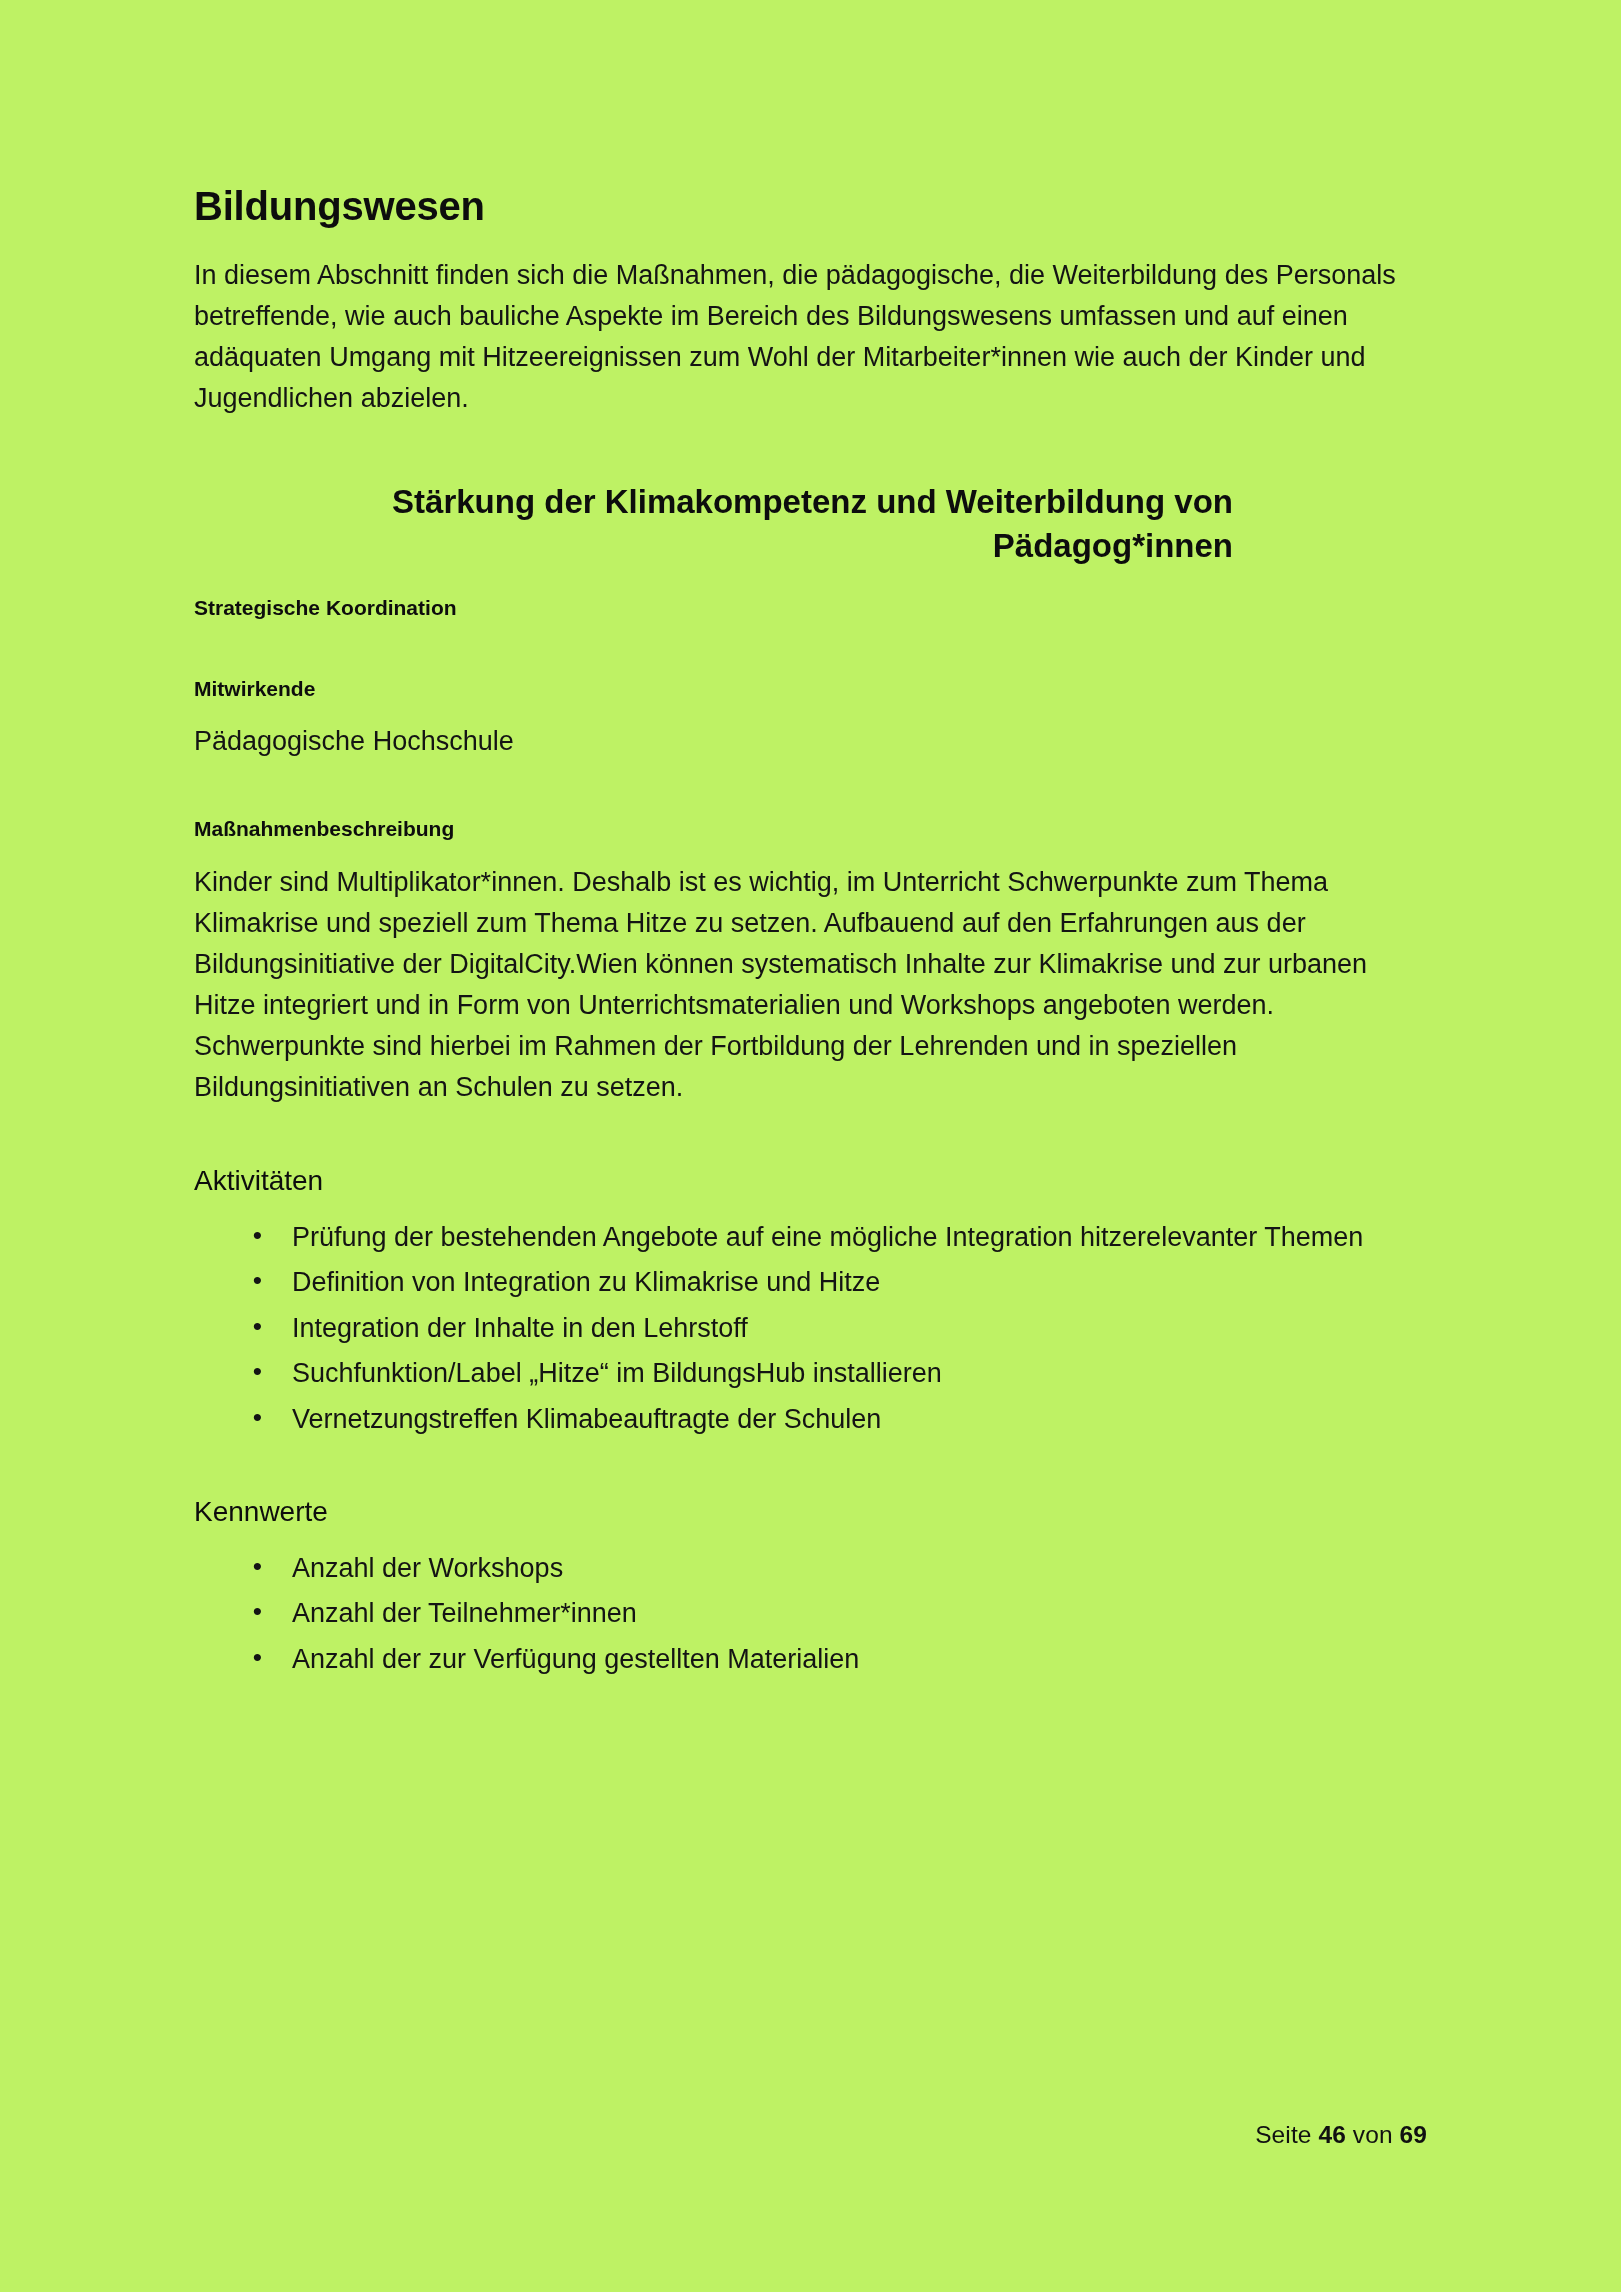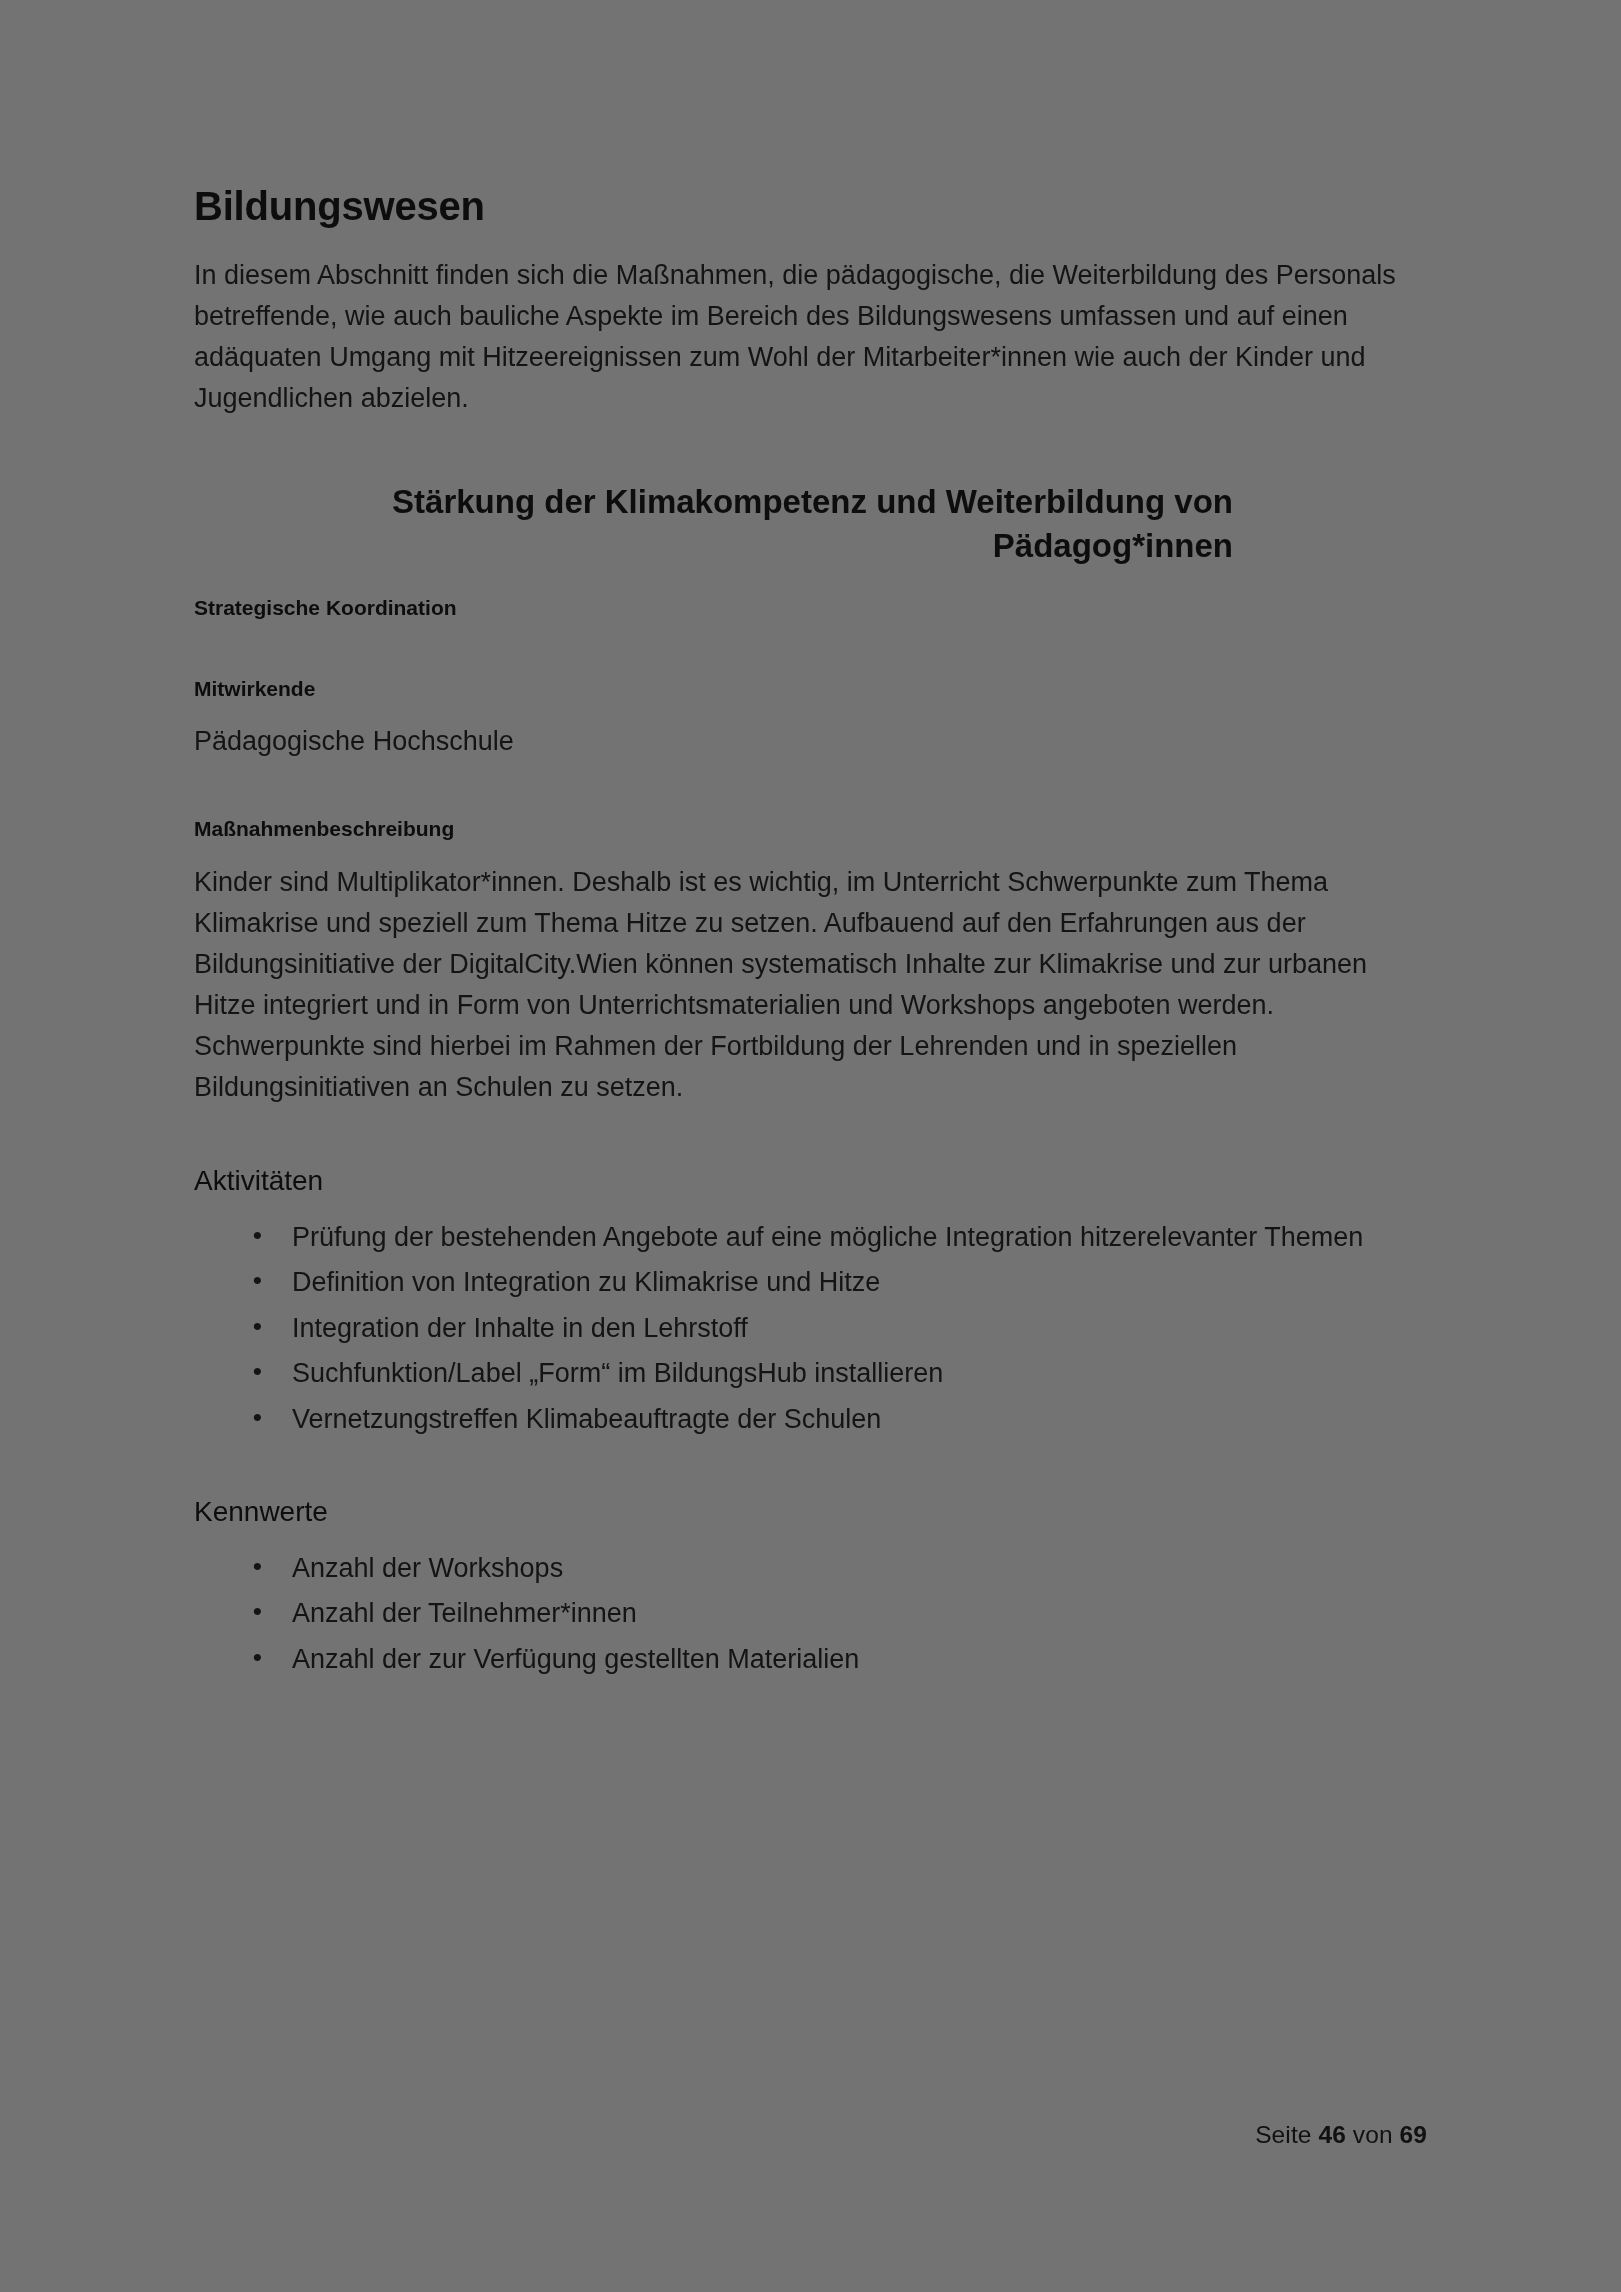--- a/index.html
+++ b/index.html
@@ -8,21 +8,21 @@
     background: #ffffff;
   }
   body {
     font-family: "Liberation Sans", sans-serif;
     color: #111111;
   }
   .page {
     position: relative;
     width: 1621px;
     height: 2293px;
-    background: #737373;
+    background: #bef264;
     box-sizing: border-box;
     padding: 181px 196px 0 194px;
   }
   .content {
     width: 1233px;
   }
   h1.doc-h1 {
     font-size: 40px;
     line-height: 1.25;
     font-weight: bold;
@@ -127,21 +127,21 @@
     <h3 class="doc-h3 spaced">Maßnahmenbeschreibung</h3>
     <div class="para-block">
       <p class="body-text">Kinder sind Multiplikator*innen. Deshalb ist es wichtig, im Unterricht Schwerpunkte zum Thema Klimakrise und speziell zum Thema Hitze zu setzen. Aufbauend auf den Erfahrungen aus der Bildungsinitiative der DigitalCity.Wien können systematisch Inhalte zur Klimakrise und zur urbanen Hitze integriert und in Form von Unterrichtsmaterialien und Workshops angeboten werden. Schwerpunkte sind hierbei im Rahmen der Fortbildung der Lehrenden und in speziellen Bildungsinitiativen an Schulen zu setzen.</p>
     </div>
 
     <h3 class="section-h3">Aktivitäten</h3>
     <ul class="doc-list">
       <li>Prüfung der bestehenden Angebote auf eine mögliche Integration hitzerelevanter Themen</li>
       <li>Definition von Integration zu Klimakrise und Hitze</li>
       <li>Integration der Inhalte in den Lehrstoff</li>
-      <li>Suchfunktion/Label „Form“ im BildungsHub installieren</li>
+      <li>Suchfunktion/Label „Hitze“ im BildungsHub installieren</li>
       <li>Vernetzungstreffen Klimabeauftragte der Schulen</li>
     </ul>
 
     <h3 class="section-h3">Kennwerte</h3>
     <ul class="doc-list">
       <li>Anzahl der Workshops</li>
       <li>Anzahl der Teilnehmer*innen</li>
       <li>Anzahl der zur Verfügung gestellten Materialien</li>
     </ul>
 

